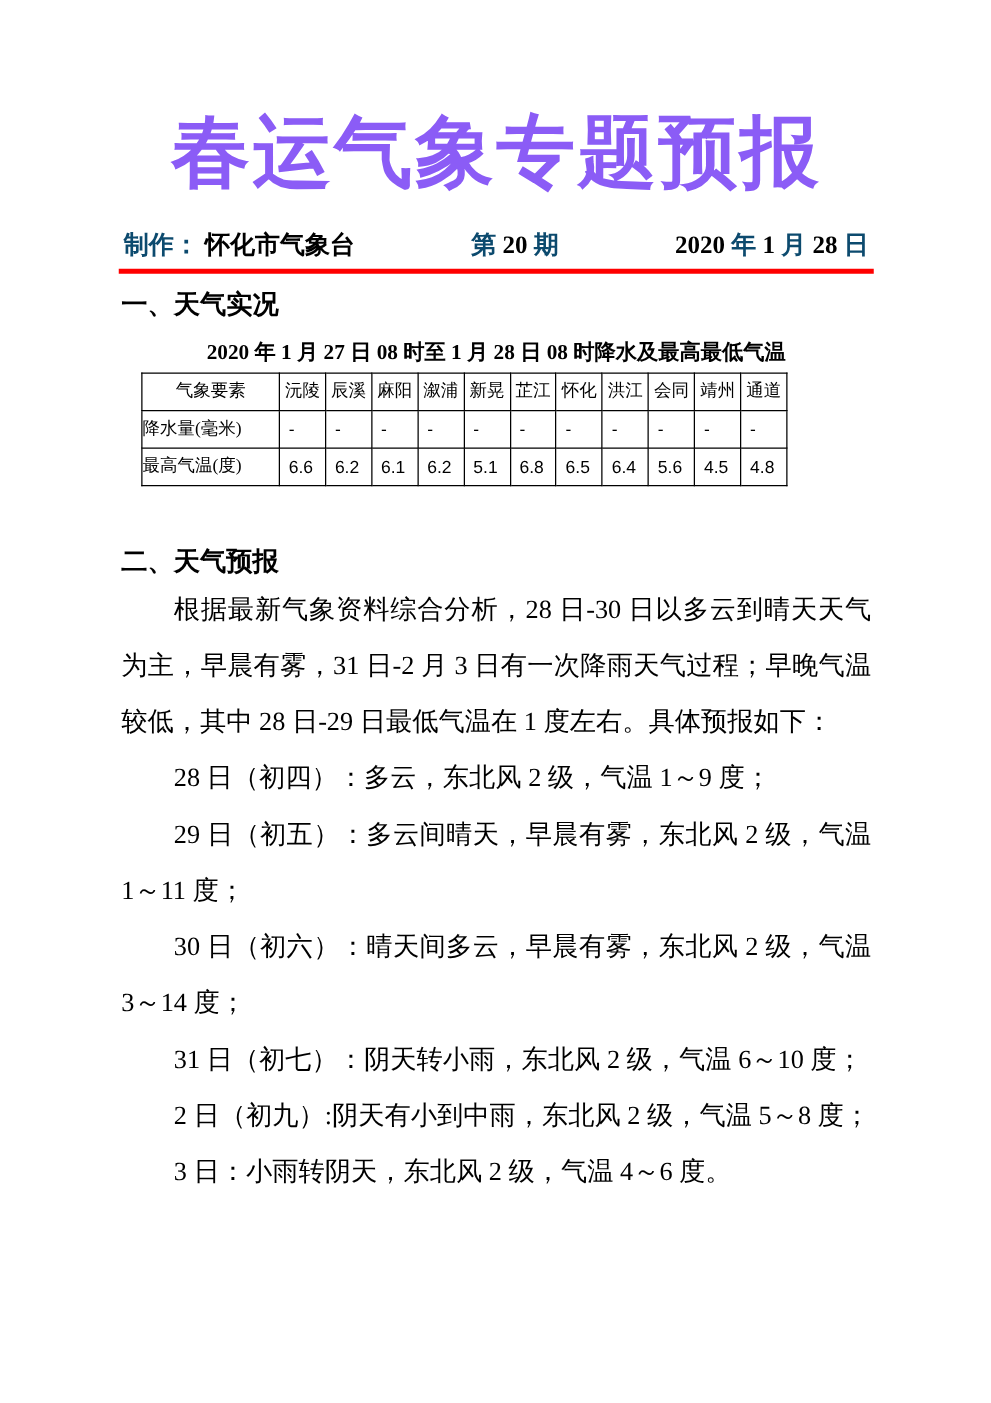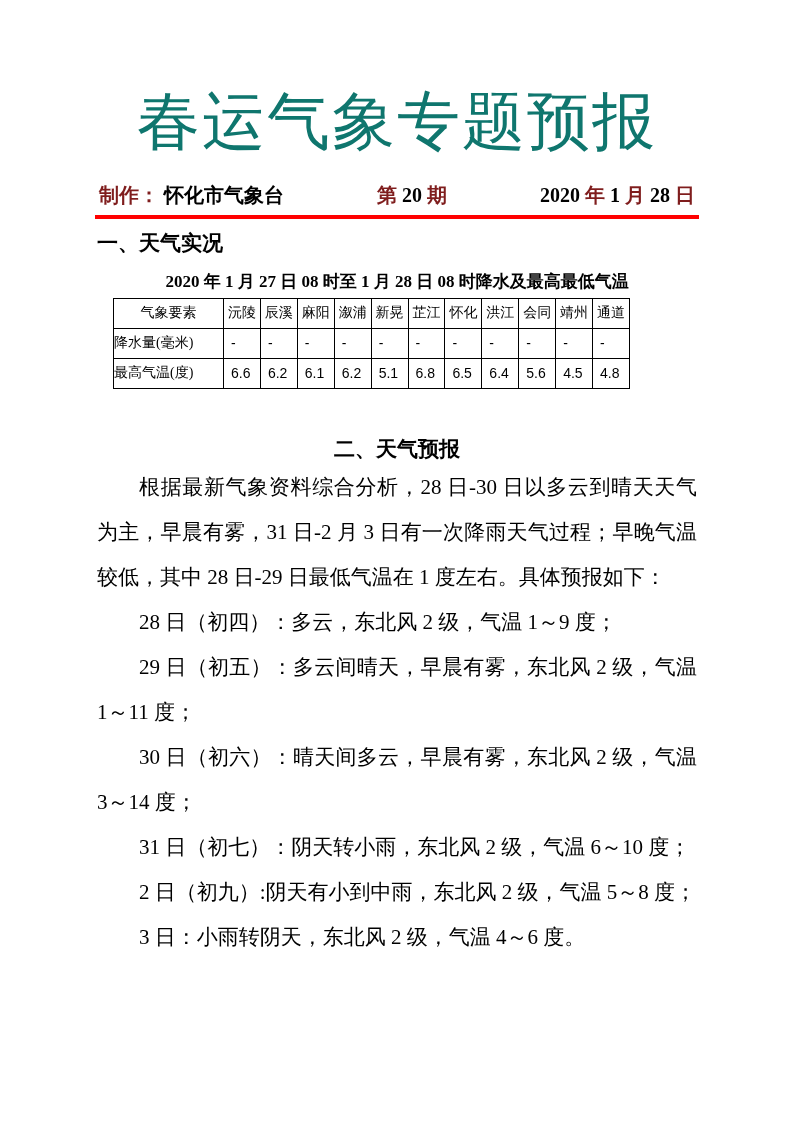--- a/index.html
+++ b/index.html
@@ -17,49 +17,49 @@
   .page {
     box-sizing: border-box;
     width: 793px;
     height: 1122px;
     padding: 86px 96px 0 97px;
     background: #ffffff;
   }
   .doc-title {
     margin: 0 0 24px 0;
     font-size: 63px;
-    font-weight: normal;
+    font-weight: bold;
     letter-spacing: 2px;
     text-align: center;
-    color: #0f766e;
+    color: #8b5cf6;
     line-height: 1.15;
     white-space: nowrap;
   }
   .masthead {
     display: flex;
     justify-content: space-between;
     align-items: baseline;
     font-size: 20px;
     font-weight: bold;
     padding: 0 2px;
   }
   .masthead .seg + .seg { margin-left: 5px; }
-  .red { color: #7f1d1d; }
+  .red { color: #0c4a6e; }
   .red-rule {
     height: 4px;
     background: #ff0000;
     margin: 6px -2px 0 -2px;
   }
   .section-heading {
     font-size: 21px;
     font-weight: bold;
     margin: 11px 0 0 0;
     line-height: 1.3;
   }
-  .section-heading.second { margin-top: 47px; text-align: center; }
+  .section-heading.second { margin-top: 47px; }
   .table-caption {
     text-align: center;
     font-size: 17px;
     font-weight: bold;
     margin: 12px 0 5px 0;
   }
   table.weather {
     border-collapse: collapse;
     table-layout: fixed;
     width: 517px;

